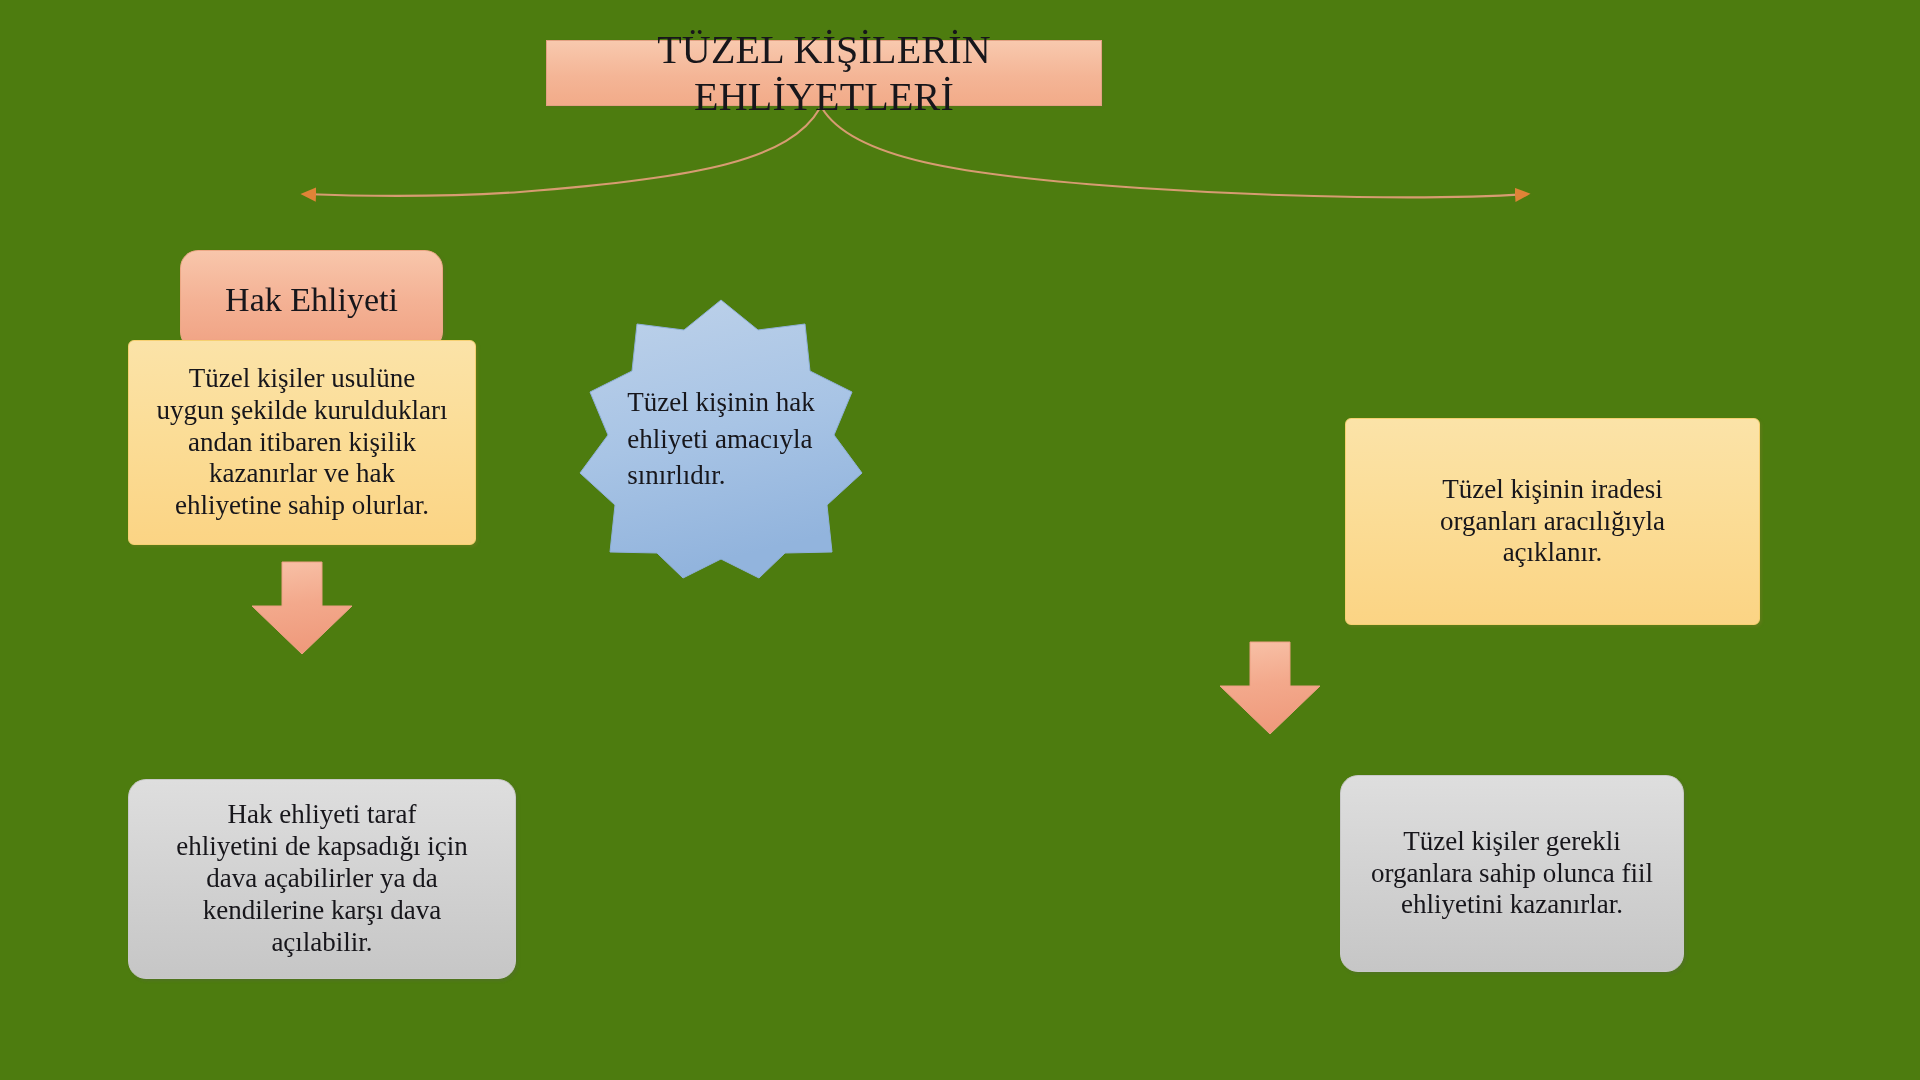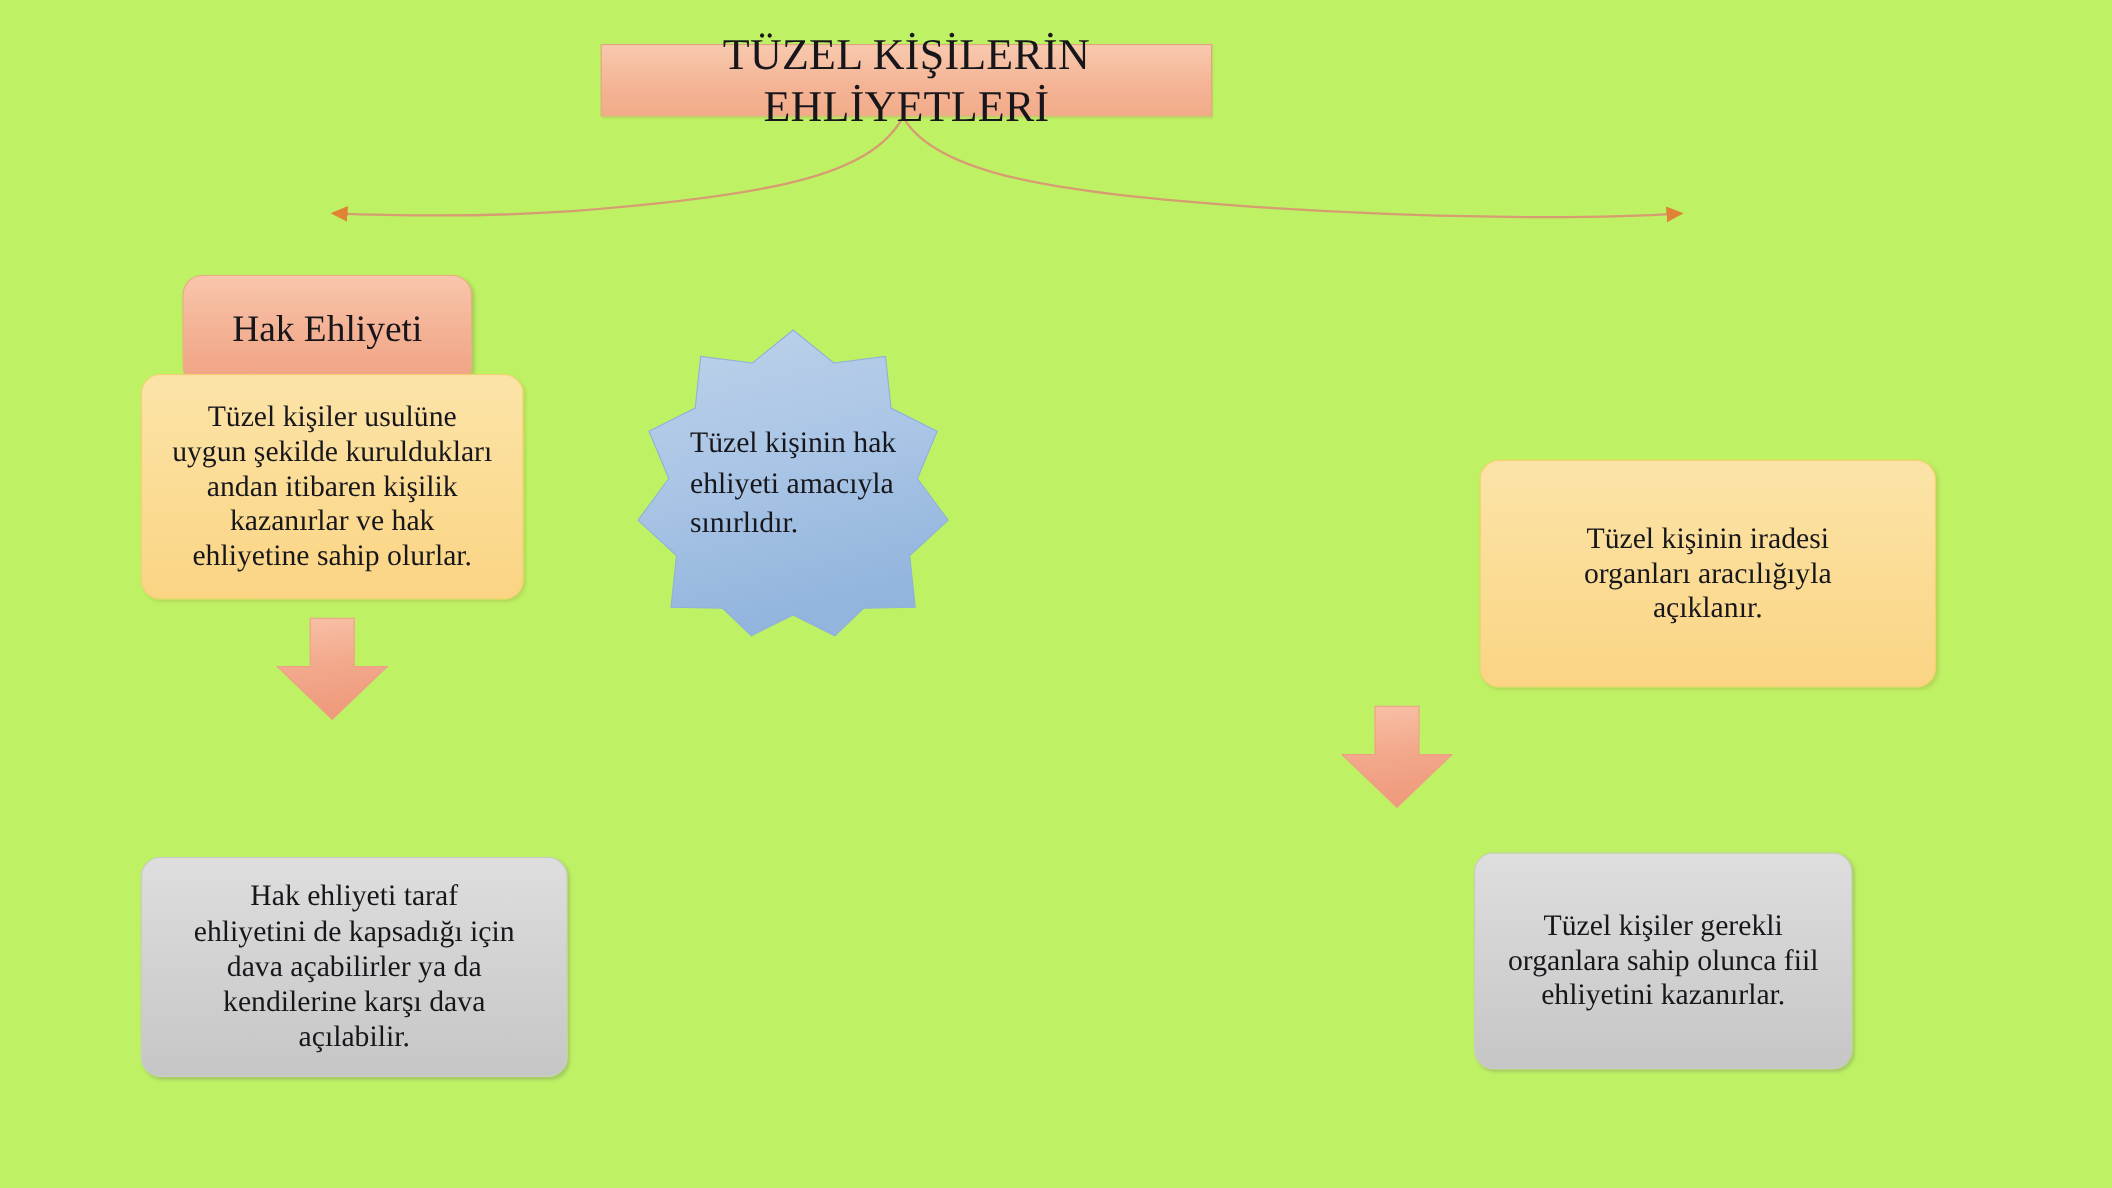--- a/index.html
+++ b/index.html
@@ -10,21 +10,21 @@
   body {
     width: 1920px;
     height: 1080px;
     font-family: "Liberation Serif", "DejaVu Serif", serif;
     overflow: hidden;
   }
   #canvas {
     position: relative;
     width: 1920px;
     height: 1080px;
-    background: #bef264;
+    background: #4d7c0f;
   }
 
   
   #connectors {
     position: absolute;
     left: 0; top: 0;
     width: 1920px; height: 1080px;
     pointer-events: none;
   }
 
@@ -62,28 +62,28 @@
   }
 
   
   .branch-box {
     background: linear-gradient(180deg,#f8c6ab 0%, #f4b295 50%, #f0a283 100%);
     border: 1px solid #eda886;
     border-radius: 18px;
     font-size: 34px;
     box-shadow: 2px 2px 3px rgba(120,90,70,0.25);
   }
-  #branch-left  { left: 166px;  top: 250px; width: 263px; height: 100px; text-align: center; }
+  #branch-left  { left: 180px;  top: 250px; width: 263px; height: 100px; text-align: center; }
   #branch-right { left: 1390px; top: 250px; width: 310px; height: 100px; }
 
   
   .yellow-box {
     background: linear-gradient(180deg,#fbe3a8 0%, #fbdd97 45%, #fbd484 100%);
     border: 1px solid #f6d071;
-    border-radius: 18px;
+    border-radius: 6px;
     font-size: 27px;
     box-shadow: 2px 2px 3px rgba(150,125,60,0.22);
   }
   #yellow-left  { left: 128px;  top: 340px; width: 348px; height: 205px; }
   #yellow-right { left: 1345px; top: 418px; width: 415px; height: 207px; }
 
   
   .gray-box {
     background: linear-gradient(180deg,#dedede 0%, #d3d3d3 45%, #c6c6c6 100%);
     border: 1px solid #c9c9c9;

